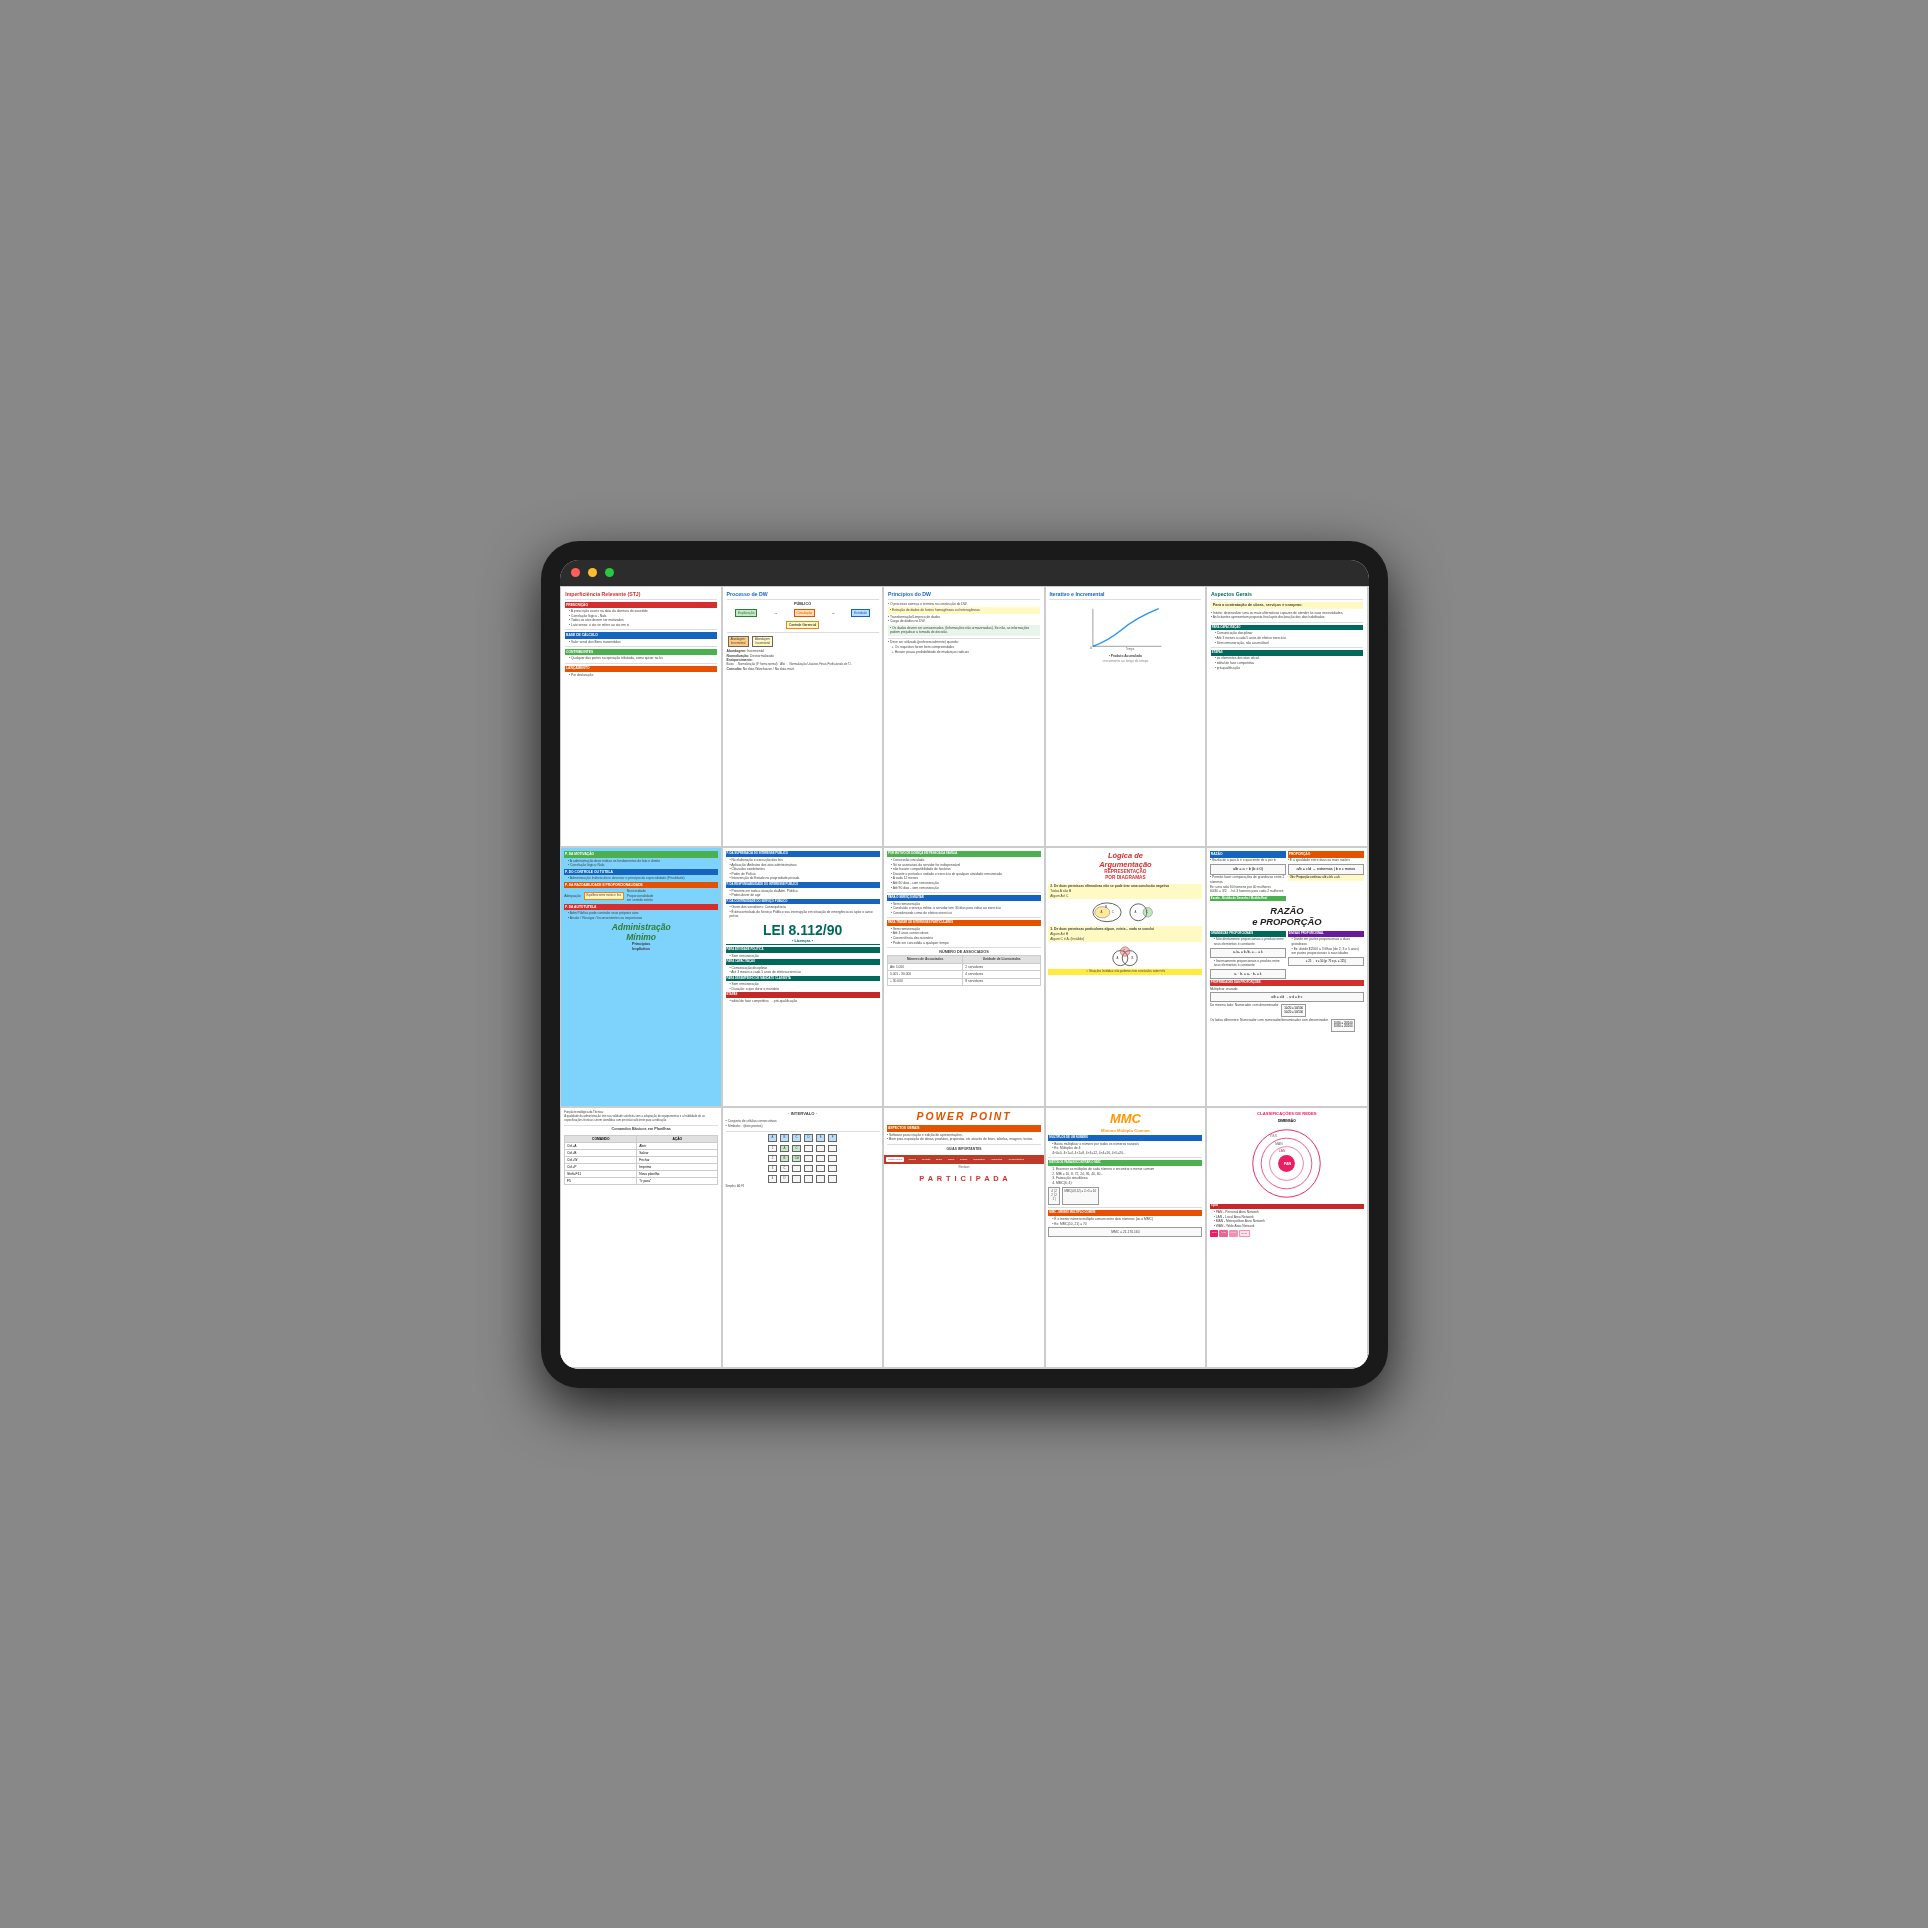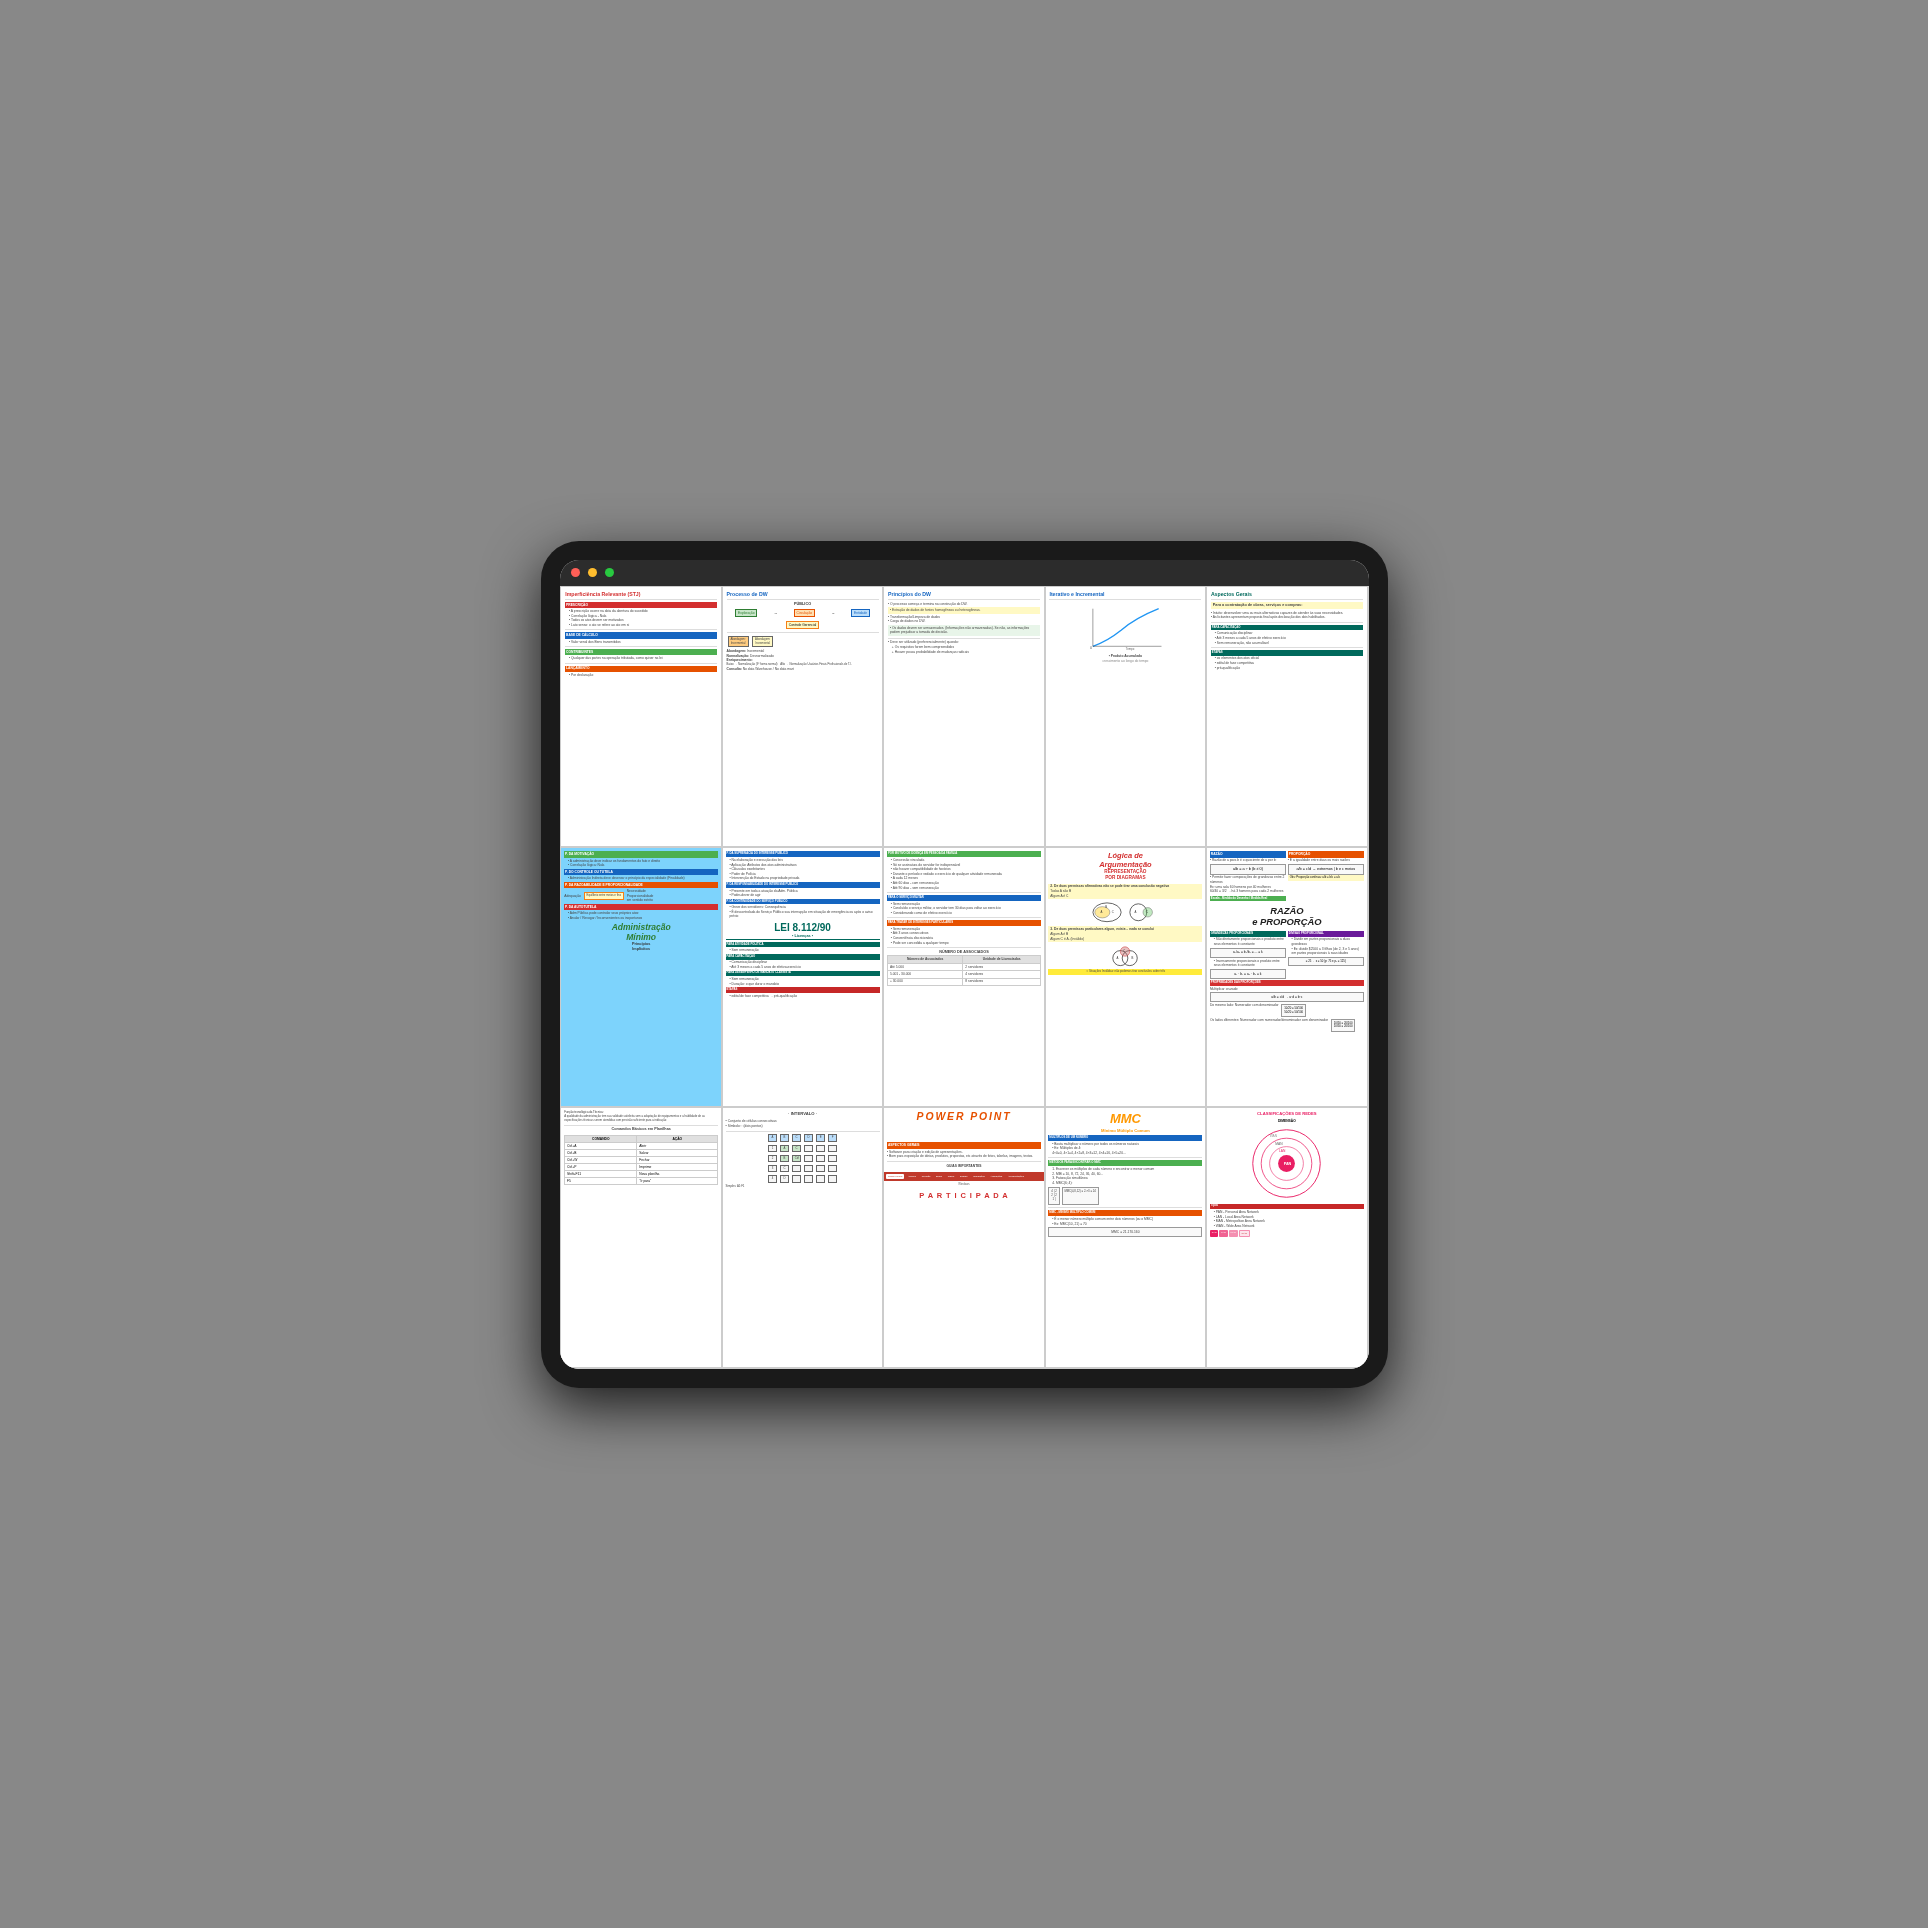--- a/index.html
+++ b/index.html
@@ -165,21 +165,21 @@
       border: 0.9px solid #999;
       padding: 1.9px;
       background: #f9f9f9;
       font-size: 3.8px;
       text-align: center;
       margin: 0.9px 0;
     }
 
     
     .law-title {
-      font-size: 10px;
+      font-size: 14px;
       font-weight: bold;
       color: #00695c;
       text-align: center;
     }
   </style>
 </head>
 <body>
 
 <div class="tablet-frame">
   <div class="screen">
@@ -618,21 +618,21 @@
             </div>
             <div style="font-size:2.8px;">Simples: A1:F1</div>
           </div>
         </div>
       </div>
 
       <div class="card card-r3c3">
         <div class="card-inner" style="padding:0;">
 
           <div style="padding:2.8px;background:white;">
-            <div style="text-align:center;margin-bottom:19px;">
+            <div style="text-align:center;margin-bottom:2px;">
               <div class="big-title orange" style="font-size:10.4px;font-weight:900;letter-spacing:1.9px;">POWER POINT</div>
             </div>
             <div class="text-micro">
               <div class="section-header orange" style="font-size:3.3px;padding:0.9px;">ASPECTOS GERAIS</div>
               <div class="bullet text-micro">Software para criação e edição de apresentações.</div>
               <div class="bullet text-micro">Bom para exposição de ideias, produtos, propostas, etc através de fotos, tabelas, imagens, textos.</div>
             </div>
             <div class="divider"></div>
             <div class="text-micro bold" style="font-size:3.3px;text-align:center;margin:0.9px;">GUIAS IMPORTANTES</div>
           </div>

